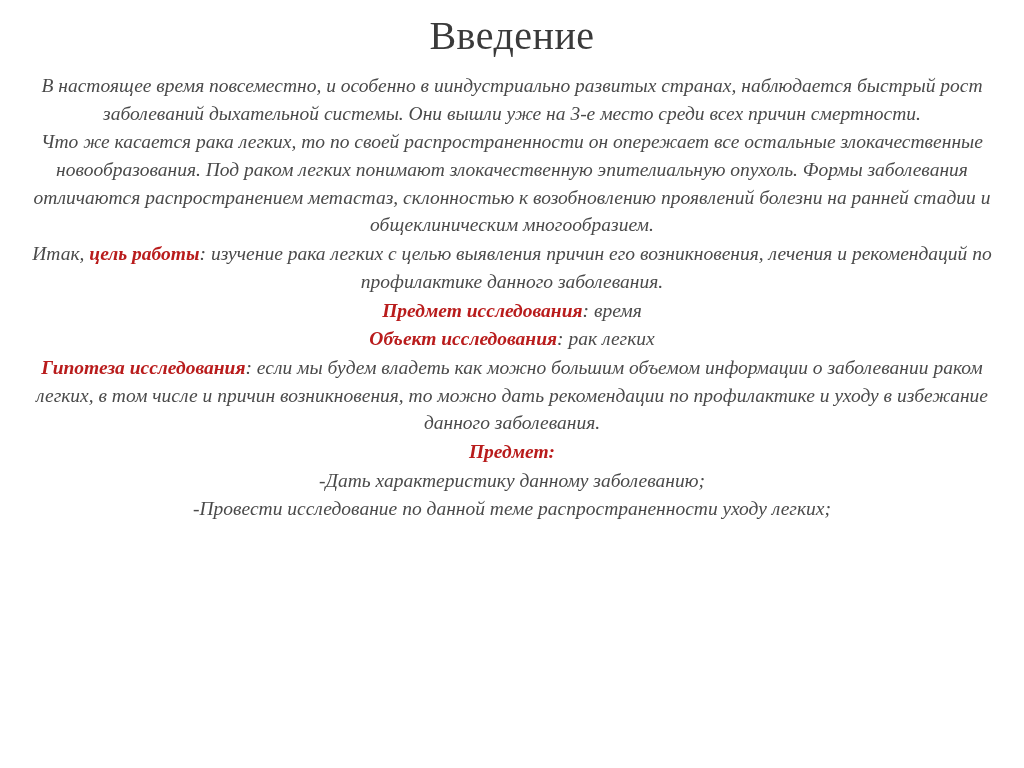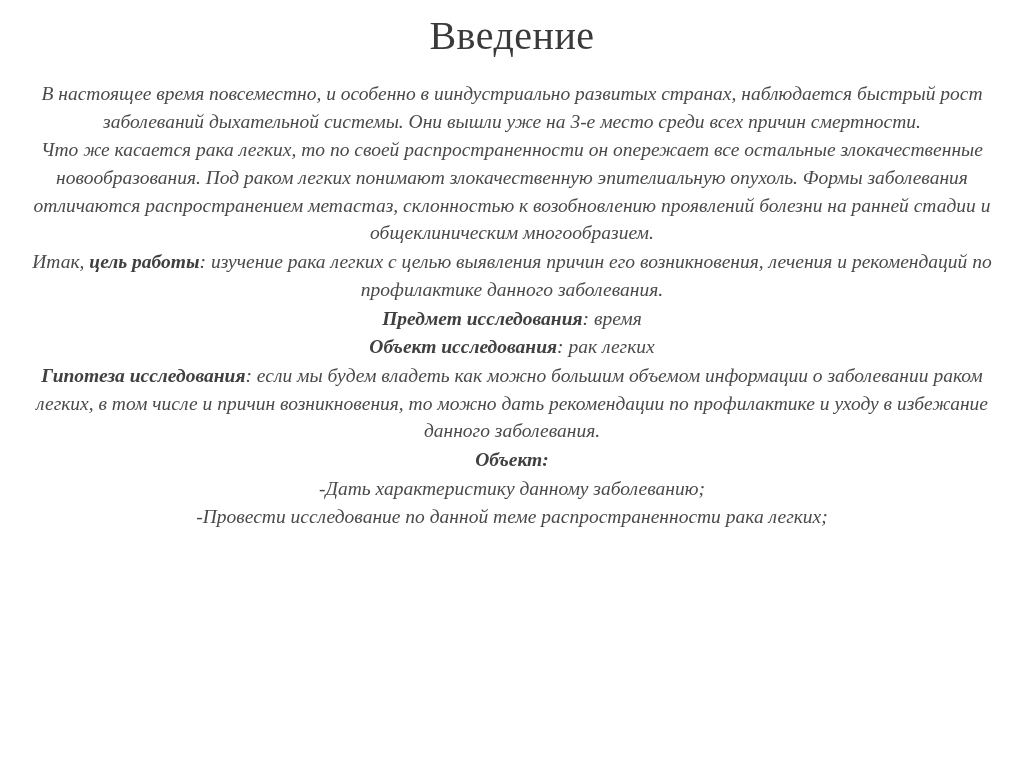--- a/index.html
+++ b/index.html
@@ -27,53 +27,53 @@
     font-size: 40px;
     line-height: 1.1;
     font-weight: normal;
     color: #3a3a3a;
     text-align: center;
     margin: 0 0 6px 0;
     letter-spacing: 0.5px;
   }
   .body-block {
     width: 960px;
-    margin: 16px auto;
+    margin: 8px auto;
   }
   p.para {
     margin: 0 0 1px 0;
     font-size: 19.5px;
     line-height: 1.42;
     font-style: italic;
     text-align: center;
     color: #4a4a4a;
   }
   p.para.justified {
     text-align: center;
   }
   .bold {
     font-weight: bold;
     font-style: italic;
-    color: #404040;
+    color: #b91c1c;
   }
 </style>
 </head>
 <body>
 
 <div class="slide">
 
   <h1 class="slide-title">Введение</h1>
 
   <div class="body-block">
     <div id="paragraph-list">
         <p class="para justified"><span>В настоящее время повсеместно, и особенно в ииндустриально развитых странах, наблюдается быстрый рост заболеваний дыхательной системы. Они вышли уже на 3-е место среди всех причин смертности.</span></p>
         <p class="para justified"><span>Что же касается рака легких, то по своей распространенности он опережает все остальные злокачественные новообразования. Под раком легких понимают злокачественную эпителиальную опухоль. Формы заболевания отличаются распространением метастаз, склонностью к возобновлению проявлений болезни на ранней стадии и общеклиническим многообразием.</span></p>
         <p class="para justified"><span>Итак, </span><span class="bold">цель работы</span><span>: изучение рака легких с целью выявления причин его возникновения, лечения и рекомендаций по профилактике данного заболевания.</span></p>
         <p class="para justified"><span class="bold">Предмет исследования</span><span>: время</span></p>
         <p class="para justified"><span class="bold">Объект исследования</span><span>: рак легких</span></p>
         <p class="para justified"><span class="bold">Гипотеза исследования</span><span>: если мы будем владеть как можно большим объемом информации о заболевании раком легких, в том числе и причин возникновения, то можно дать рекомендации по профилактике и уходу в избежание данного заболевания.</span></p>
-        <p class="para justified"><span class="bold">Объект:</span></p>
+        <p class="para justified"><span class="bold">Предмет:</span></p>
         <p class="para justified"><span>-Дать характеристику данному заболеванию;</span></p>
-        <p class="para justified"><span>-Провести исследование по данной теме распространенности рака легких;</span></p>
+        <p class="para justified"><span>-Провести исследование по данной теме распространенности уходу легких;</span></p>
       </div>
   </div>
 
 </div>
 
 </body></html>

